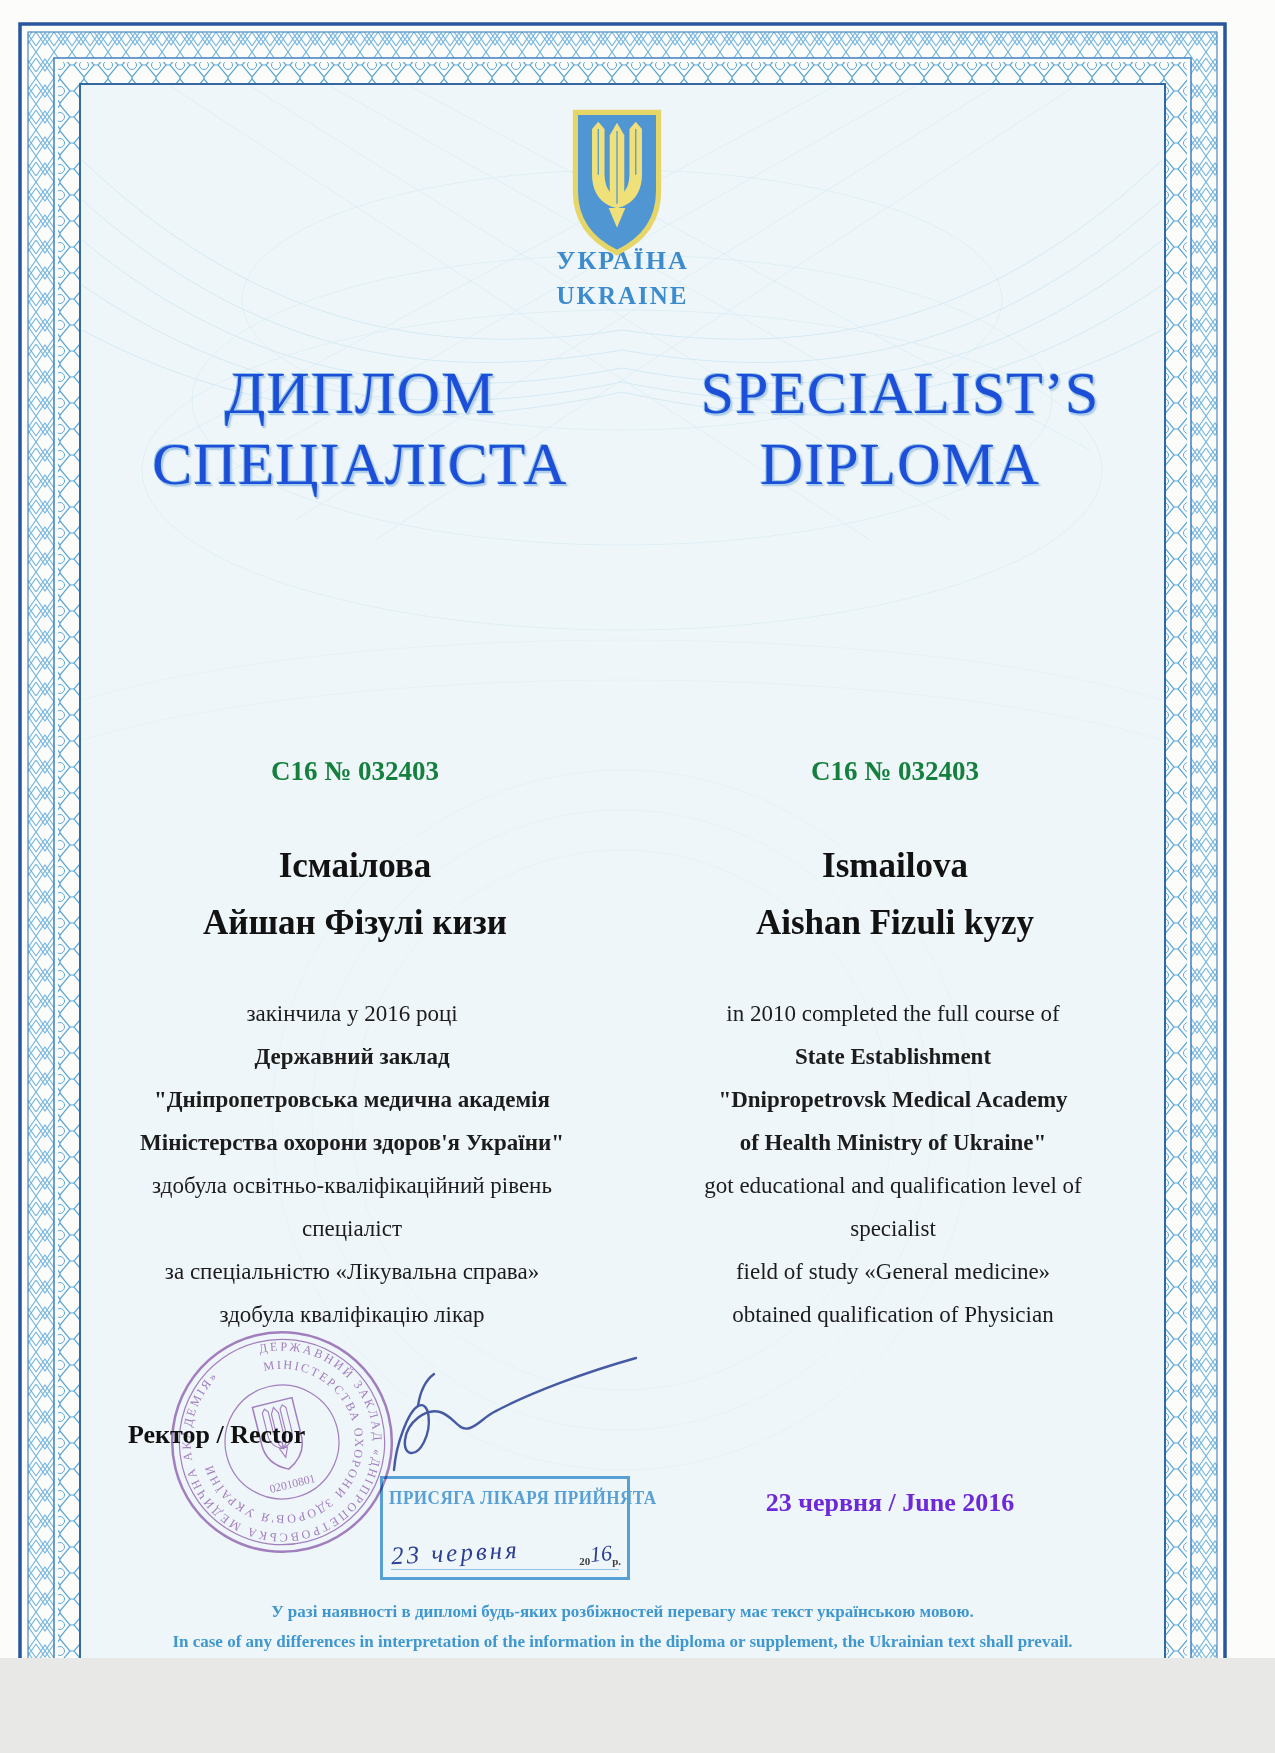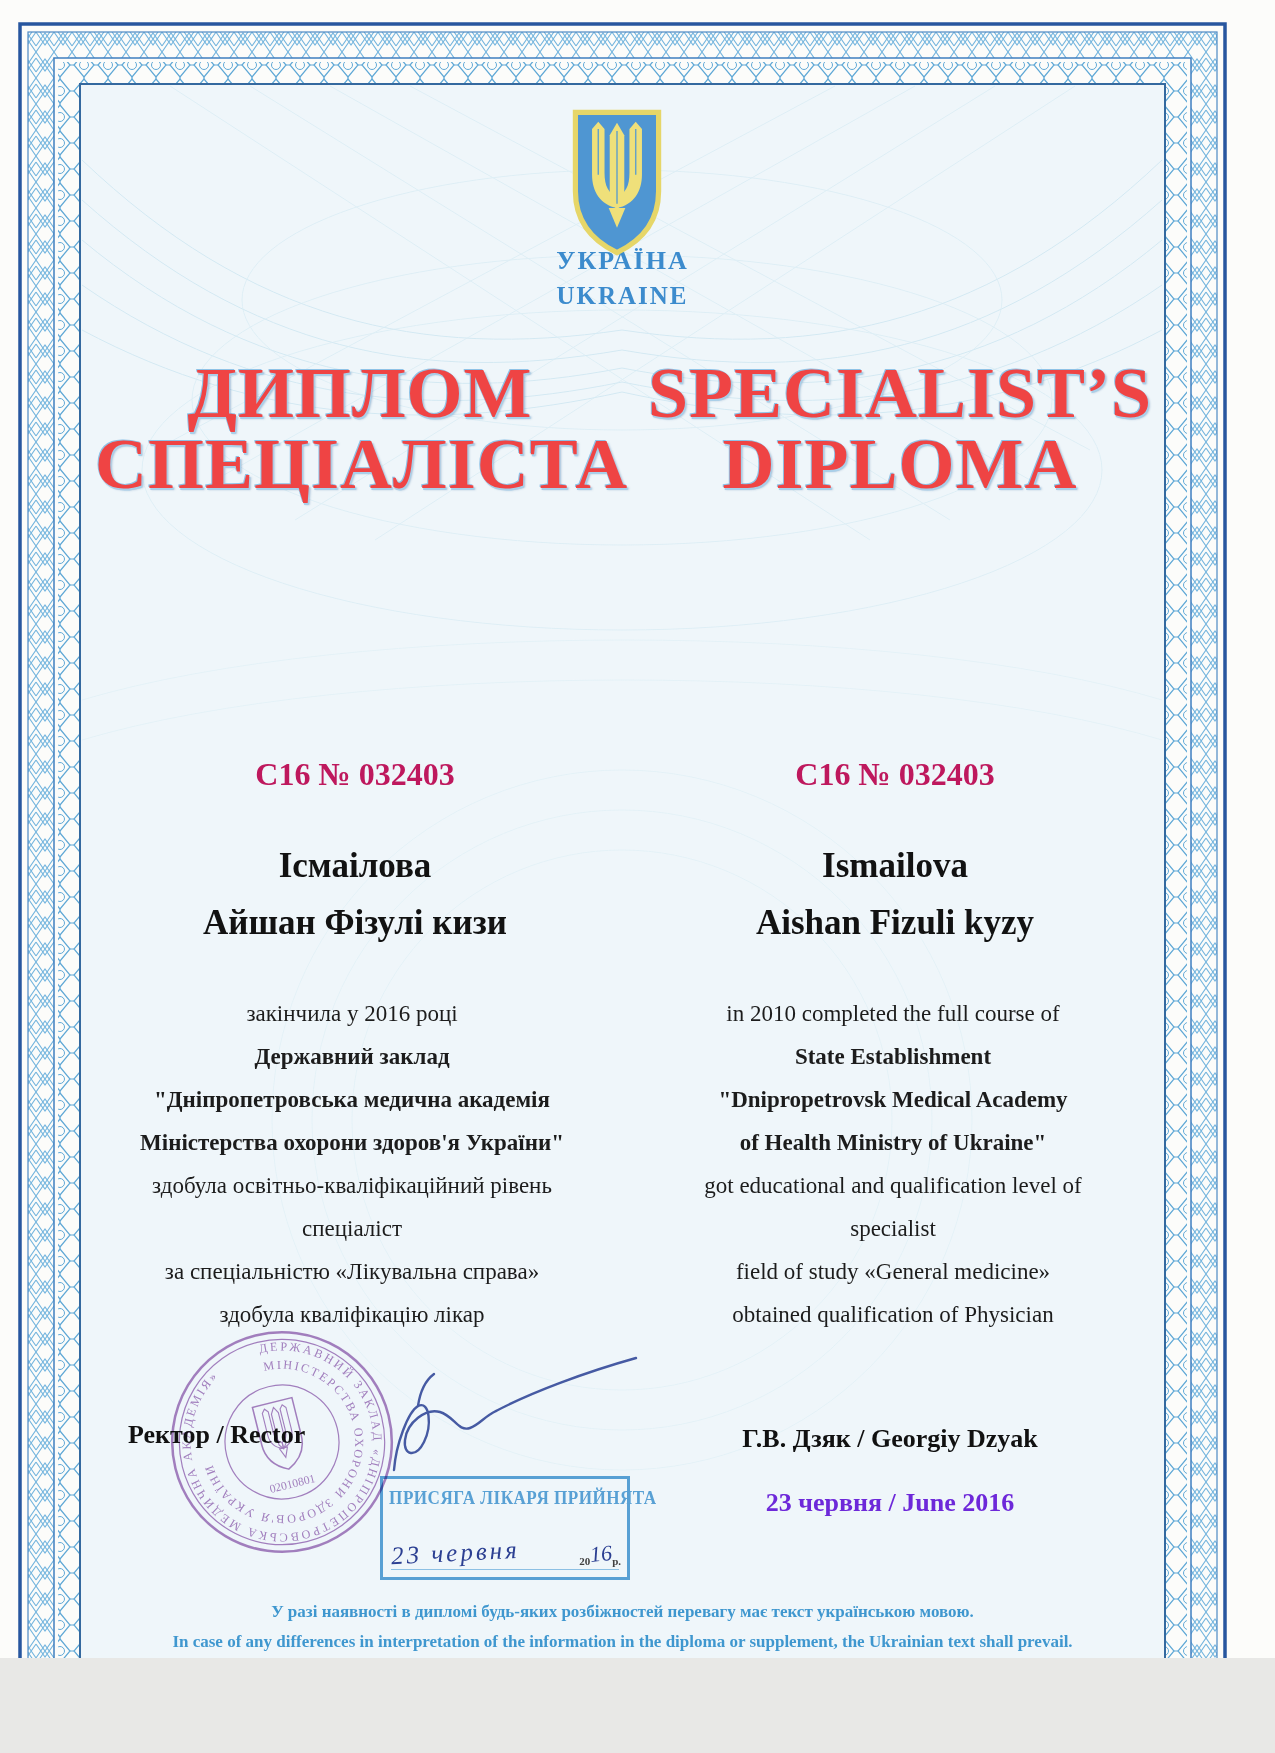--- a/index.html
+++ b/index.html
@@ -8,27 +8,27 @@
     font-family:"Liberation Serif","DejaVu Serif",serif;margin:0 auto;
   }
   .abs{position:absolute;}
   .bgsvg{position:absolute;left:0;top:0;z-index:0;}
   .country{
     position:absolute;left:80px;width:1085px;text-align:center;
     color:#3c8bcd;font-weight:bold;letter-spacing:2px;
   }
   .title-col{
     position:absolute;width:530px;text-align:center;
-    font-size:72px;font-weight:bold;line-height:71px;letter-spacing:1px;
-    color:#ef4444;
+    font-size:60px;font-weight:normal;line-height:71px;letter-spacing:1px;
+    color:#1d4ed8;
     text-shadow:1px 2px 0 #a9cfe9, -1px -1px 0 #8fc2e6, 2px 2px 2px rgba(60,110,160,.35);
   }
   .num{
     position:absolute;width:530px;text-align:center;
-    font-size:32px;font-weight:bold;color:#be185d;
+    font-size:27px;font-weight:bold;color:#15803d;
   }
   .name-line{
     position:absolute;width:530px;text-align:center;
     font-size:35px;font-weight:bold;color:#121212;
   }
   .body-col{
     position:absolute;width:534px;text-align:center;
     font-size:23px;line-height:43px;color:#1c1c1c;
   }
   .body-col .ln{white-space:nowrap;}
@@ -187,21 +187,20 @@
     <div class="ln b">State Establishment</div>
     <div class="ln b">"Dnipropetrovsk Medical Academy</div>
     <div class="ln b">of Health Ministry of Ukraine"</div>
     <div class="ln">got educational and qualification level of</div>
     <div class="ln">specialist</div>
     <div class="ln">field of study «General medicine»</div>
     <div class="ln">obtained qualification of Physician</div>
   </div>
 
   <div class="rector">Ректор / Rector</div>
-  <div class="dzyak">Г.В. Дзяк / Georgiy Dzyak</div>
   <div class="signdate">23 червня / June 2016</div>
 
   <svg class="signature" width="270" height="130" viewBox="0 0 270 130">
     <g stroke="#3a4f9e" stroke-width="2.4" fill="none" stroke-linecap="round">
       <path d="M22,120 C24,94 36,62 46,56 C58,50 60,76 52,92 C44,108 31,106 33,90 C35,72 54,58 68,62 C82,66 86,82 98,78 C107,75 113,66 124,61"></path>
       <path d="M124,61 C160,42 214,22 264,8"></path>
       <path d="M46,56 C48,42 54,30 62,24"></path>
     </g>
   </svg>
 

